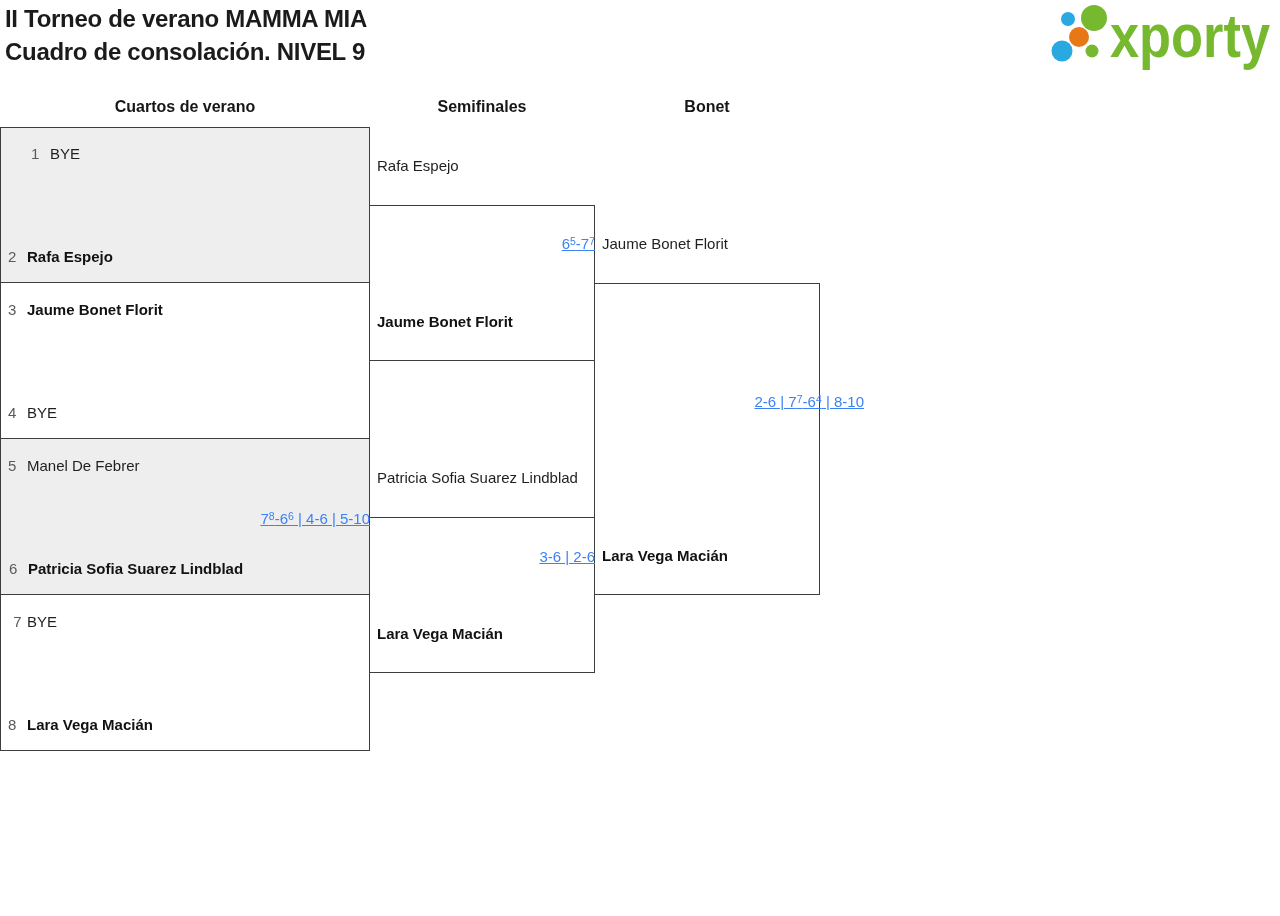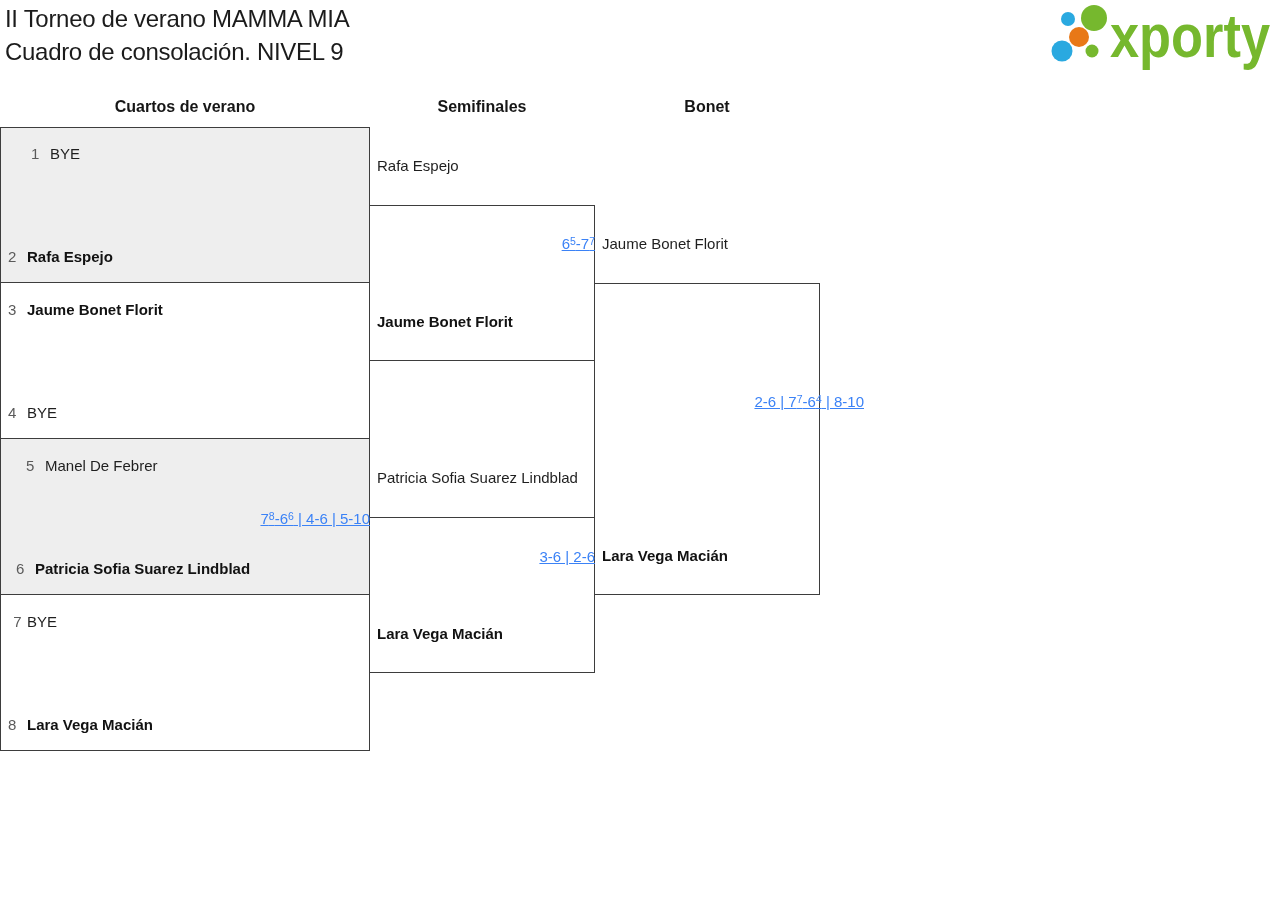--- a/index.html
+++ b/index.html
@@ -6,21 +6,21 @@
   body {
     width:1280px; height:916px;
     background:#ffffff;
     font-family:"Liberation Sans", sans-serif;
     color:#222;
     position:relative;
     overflow:hidden;
   }
   .title-block { position:absolute; left:5px; top:2px; }
   .title-line {
-    font-size:24px; font-weight:400; line-height:33px;
+    font-size:24px; font-weight:700; line-height:33px;
     color:#1b1b1b; letter-spacing:-0.3px; white-space:nowrap;
   }
   .logo { position:absolute; left:1048px; top:0px; width:230px; height:78px; display:block; }
   .col-header {
     position:absolute; top:98px; height:18px; line-height:18px;
     font-size:16px; font-weight:700; text-align:center; color:#161616;
   }
   .box { position:absolute; border:1px solid #3d3d3d; box-sizing:border-box; }
   .bg-gray { background:#eeeeee; }
   .bg-white { background:#ffffff; }
@@ -80,24 +80,24 @@
   <span class="seed">2</span><span class="name winner">Rafa Espejo</span>
 </div>
 
 <div class="player-row" style="left:0; top:301px;">
   <span class="seed">3</span><span class="name winner">Jaume Bonet Florit</span>
 </div>
 <div class="player-row" style="left:0; top:404px;">
   <span class="seed">4</span><span class="name">BYE</span>
 </div>
 
-<div class="player-row" style="left:18px; top:457px;">
+<div class="player-row" style="left:0; top:457px;">
   <span class="seed">5</span><span class="name">Manel De Febrer</span>
 </div>
-<div class="player-row" style="left:8px; top:560px;">
+<div class="player-row" style="left:1px; top:560px;">
   <span class="seed">6</span><span class="name winner">Patricia Sofia Suarez Lindblad</span>
 </div>
 
 <div class="player-row" style="left:0; top:613px;text-align:center;">
   <span class="seed">7</span><span class="name">BYE</span>
 </div>
 <div class="player-row" style="left:0; top:716px;">
   <span class="seed">8</span><span class="name winner">Lara Vega Macián</span>
 </div>
 

